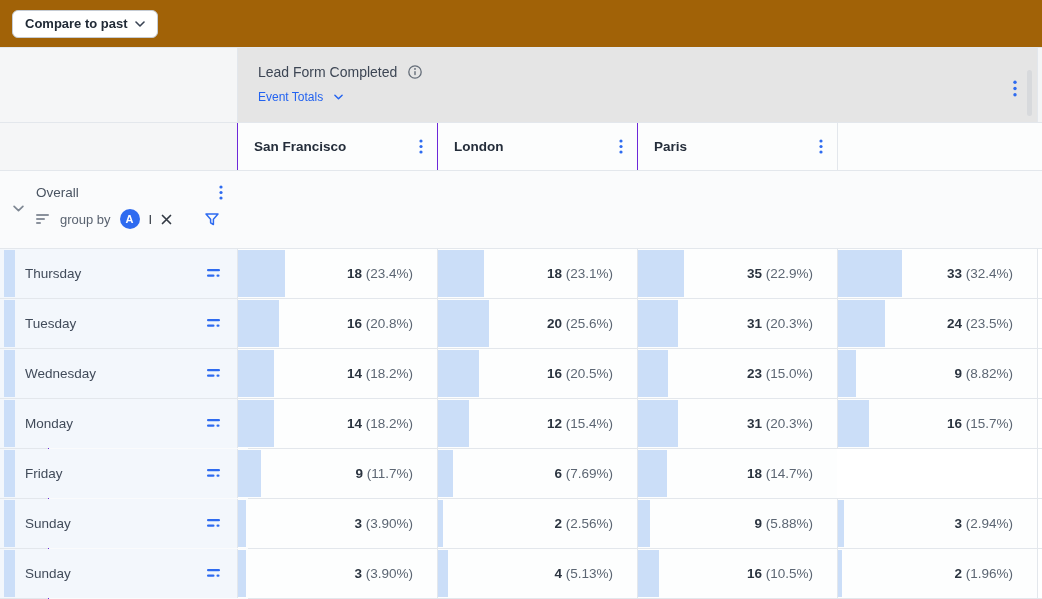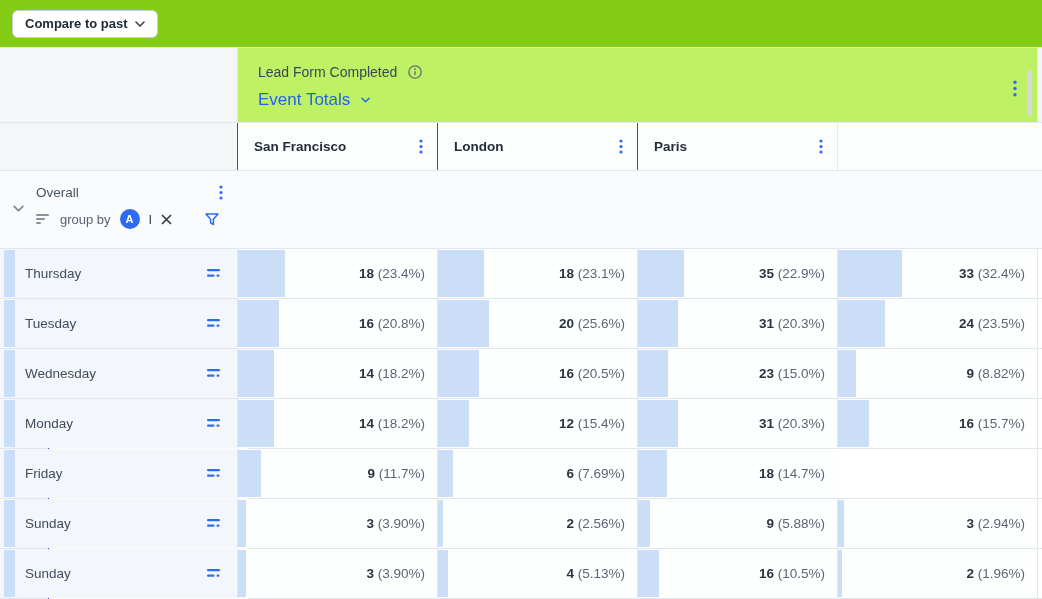--- a/index.html
+++ b/index.html
@@ -3,42 +3,42 @@
 <meta charset="utf-8">
 <style>
   * { box-sizing: border-box; margin: 0; padding: 0; }
   html,body { background:#fff; }
   .page {
     width: 1042px; height: 599px; overflow: hidden; position: relative;
     font-family: "Liberation Sans", sans-serif; background: #fff; color:#2b3440;
   }
   
   .topbar { height: 48px; display:flex; align-items:center; padding-left:12px;
-            border-bottom:1px solid #e3e7ec; background:#84cc16; }
+            border-bottom:1px solid #e3e7ec; background:#a16207; }
   .compare-btn {
     display:flex; align-items:center; gap:7px; height:28px; padding:0 12px;
     background:#fff; border:1px solid #c6ccd4; border-radius:6px;
     font-family:"Liberation Sans", sans-serif; font-size:13px; font-weight:600; color:#212a36; cursor:pointer;
   }
   .chev { display:inline-block; }
   
   .grid { width:1042px; }
   .row { display:flex; border-bottom:1px solid #e3e7ec; }
   .cell { position:relative; }
   .left { width:237px; flex:0 0 237px; }
   .col  { width:200px; flex:0 0 200px; border-left:1px solid #6d28d9; }
   .sliver { flex:1 1 auto; border-left:1px solid #e3e7ec; background:#fff; }
   
   .header1 { height:75px; }
   .corner { background:#f5f6f7; }
-  .event-cell { width:800px; flex:0 0 800px; background:#bef264; border-left:1px solid #e3e7ec; padding:16px 0 0 20px; }
+  .event-cell { width:800px; flex:0 0 800px; background:#e5e5e5; border-left:1px solid #e3e7ec; padding:16px 0 0 20px; }
   .sliver.g { background:#f4f5f6; }
   .event-title-line { display:flex; align-items:center; gap:10px; font-size:14px; color:#3d4654; }
   .event-measure { display:flex; align-items:center; gap:11px; margin-top:10px;
-                   font-size:17px; color:#2363f0; cursor:pointer; width:max-content; }
+                   font-size:12px; color:#2363f0; cursor:pointer; width:max-content; }
   .event-kebab { position:absolute; top:32px; right:20px; cursor:pointer; }
   .scroll-thumb { position:absolute; top:22px; right:5px; width:5px; height:46px;
                   background:#d7d9dc; border-radius:3px; }
   
   .header2 { height:48px; }
   .corner2 { background:#f5f6f7; }
   .colhead { display:flex; align-items:center; padding:0 14px 0 16px; background:#fcfdfd;
              font-size:13.5px; font-weight:600; color:#242d3a; cursor:pointer; }
   .colhead .kebab-wrap { margin-left:auto; cursor:pointer; display:flex; }
   
@@ -57,21 +57,21 @@
             font-size:14px; font-weight:500; color:#404040; background:#fafbfc;margin-left:48px; }
   .sliver.ov { background:#fafbfc; }
   
   .day { height:50px; }
   .day-left { background:#f3f7fc; display:flex; align-items:center; padding:0 15px 0 25px; cursor:pointer; }
   .strip { position:absolute; left:4px; top:1px; bottom:1px; width:11px; background:#cbdef8; }
   .day-label { font-size:13.5px; color:#414b5a; }
   .insp { margin-left:auto; display:flex; cursor:pointer; }
   .cells { display:flex; flex:0 0 800px; }
   .data-cell { width:200px; flex:0 0 200px; border-left:1px solid #e3e7ec; position:relative;
-               display:flex; align-items:center; justify-content:flex-end; padding-right:12px; background:#fdfefe; }
+               display:flex; align-items:center; justify-content:flex-end; padding-right:24px; background:#fdfefe; }
   .bar { position:absolute; left:0; top:1px; bottom:1px; background:#cbdef8; }
   .val { position:relative; z-index:1; font-size:13.5px; white-space:nowrap; }
   .val .num { font-weight:600; color:#2b3440; }
   .val .pct { font-weight:400; color:#5c6673; }
 </style>
 </head>
 <body>
 
 <div class="page">
 

